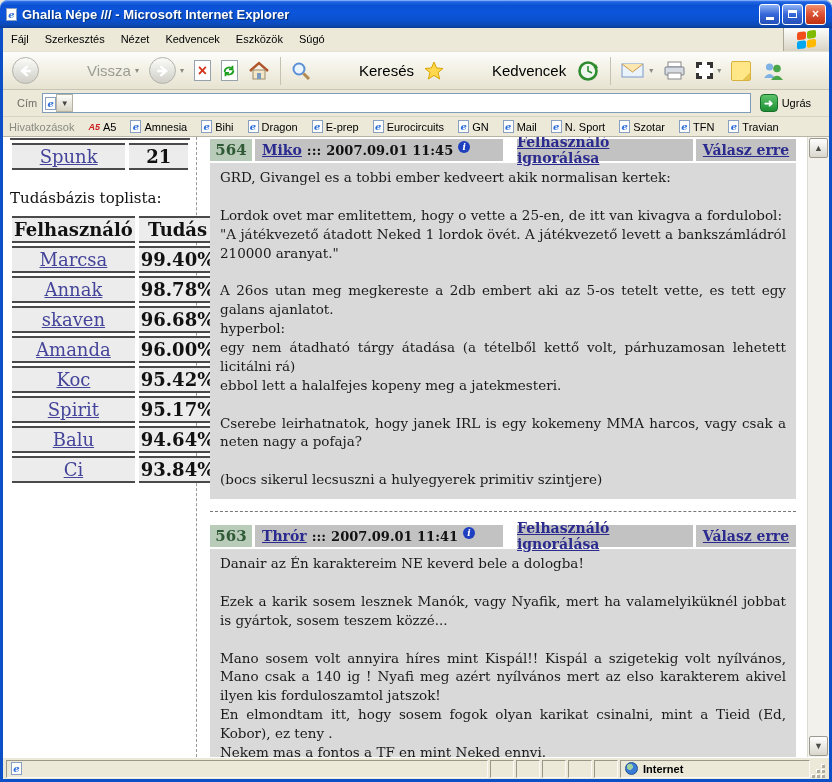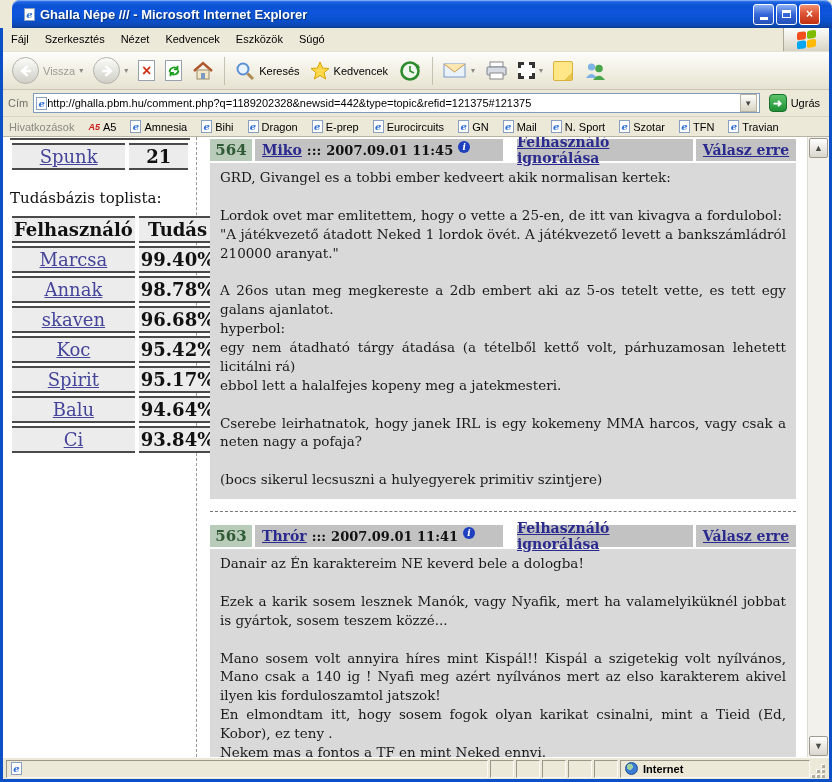--- a/index.html
+++ b/index.html
@@ -1,22 +1,22 @@
 <!DOCTYPE html>
 <html><head>
 <meta charset="utf-8">
 <style>
   * { margin:0; padding:0; box-sizing:border-box; }
   html,body { width:832px; height:782px; overflow:hidden; background:#000; }
   #win { position:relative; width:832px; height:782px; font-family:"Liberation Sans",sans-serif; background:#ece9d8; }
 
   
-  .titlebar { position:absolute; top:0; left:12px; right:0; height:28px; border-radius:8px 8px 0 0;
+  .titlebar { position:absolute; top:0; left:0; right:0; height:28px; border-radius:8px 8px 0 0;
     background:linear-gradient(180deg,#4a8af4 0%,#1e63e0 8%,#0b51d4 20%,#0c55dc 45%,#0a50cc 75%,#0c47ae 92%,#0a3d96 100%);
-    display:flex; align-items:center; padding:0 12px; box-shadow:inset 0 1px 0 #7aa7f8; }
+    display:flex; align-items:center; padding:0 6px; box-shadow:inset 0 1px 0 #7aa7f8; }
   .titlebar .ttext { color:#fff; font-weight:bold; font-size:13px; text-shadow:1px 1px 1px #08306e; margin-left:5px; flex:1;
     white-space:nowrap; overflow:hidden; }
   .winbtns { display:flex; gap:2px; }
   .wbtn { width:21px; height:21px; border:1px solid #fff; border-radius:3px; display:flex; align-items:center; justify-content:center;
     background:linear-gradient(180deg,#8fb3f4 0%,#3566d8 50%,#2450b8 100%); color:#fff; font-weight:bold; font-size:12px; }
   .wbtn.close { background:linear-gradient(180deg,#f0926f 0%,#dd5436 45%,#c03010 100%); }
   .wbtn .minglyph { display:block; width:8px; height:3px; background:#fff; margin-top:9px; }
   .wbtn .maxglyph { display:block; width:9px; height:8px; border:1px solid #fff; border-top:3px solid #fff; }
 
   
@@ -31,32 +31,32 @@
     display:flex; align-items:center; justify-content:center; }
   .flag { width:20px; height:18px; display:grid; grid-template-columns:9px 9px; grid-template-rows:8px 8px; gap:1px; transform:skewY(-8deg); }
   .flag i { border-radius:2px; }
   .flag i:nth-child(1){background:#f34f1c;} .flag i:nth-child(2){background:#7fbc00;}
   .flag i:nth-child(3){background:#01a6f0;} .flag i:nth-child(4){background:#ffba01;}
 
   
   .toolbar { height:38px; display:flex; align-items:center; gap:4px; padding:0 6px;
     background:linear-gradient(180deg,#fdfdfb 0%,#f2f0e4 50%,#e7e3d2 100%); border-bottom:1px solid #c9c4b4; }
   .tbtn { display:flex; align-items:center; gap:4px; padding:2px 3px; }
-  .tlabel { font-size:11px; color:#000; }
+  .tlabel { font-size:15px; color:#000;margin-left:44px; }
   .tlabel.disabled { color:#9c9c94; }
   .navcircle { width:27px; height:27px; border-radius:50%; border:1px solid #b2b2aa;
     background:linear-gradient(180deg,#fbfbf9,#cfcfc7); display:flex; align-items:center; justify-content:center; }
   .ddarrow { font-size:8px; color:#8a8a82; }
   .tsep { width:1px; height:28px; background:#c6c2b2; margin:0 3px; }
   .docicon { position:relative; width:17px; height:21px; background:#fff; border:1px solid #98a2ae; }
   .docicon .ovl { position:absolute; inset:0; display:flex; align-items:center; justify-content:center; font-weight:bold; }
   .xglyph { color:#d23418; font-size:16px; line-height:1; }
 
   
-  .addrbar { height:27px; display:flex; align-items:center; gap:5px; padding:0 5px; background:#ece9d8; border-bottom:1px solid #d8d4c4; }
+  .addrbar { height:27px; display:flex; align-items:center; gap:5px; padding:0 14px; background:#ece9d8; border-bottom:1px solid #d8d4c4; }
   .addrlabel { font-size:11px; color:#6e6e66; }
   .addrfield { flex:1; height:20px; background:#fff; border:1px solid #7f9db9; display:flex; align-items:center; padding:0 2px; }
   .addrfield input { flex:1; border:0; outline:none; font-size:11px; font-family:"Liberation Sans",sans-serif; color:#000; height:16px; }
   .dropbtn { width:17px; height:18px; background:linear-gradient(180deg,#fdfdfb,#d8d4c4); border:1px solid #b5b2a4;
     display:flex; align-items:center; justify-content:center; font-size:8px; color:#444; }
   .gobtn { display:flex; align-items:center; gap:4px; padding:0 4px; }
   .goicon { width:18px; height:18px; border-radius:4px; background:linear-gradient(180deg,#5cc46a,#1e8f34); border:1px solid #17702a;
     color:#fff; display:flex; align-items:center; justify-content:center; font-size:11px; font-weight:bold; }
   .golabel { font-size:11px; color:#000; }
 
@@ -252,21 +252,20 @@
             <circle cx="16" cy="7.5" r="3.8" fill="#4aa64a"></circle>
             <path d="M10 19 q6 -8.5 12 0 Z" fill="#4aa64a"></path>
           </svg>
       </span>
     </div>
 
     <div class="addrbar">
       <span class="addrlabel">Cím</span>
       <span class="addrfield">
         <span class="iepage"></span>
-        <input type="text" value="http://ghalla.pbm.hu/comment.php?q=1189202328&amp;newsid=442&amp;type=topic&amp;refid=121375#121375" style="">
         <span class="dropbtn">▼</span>
       </span>
       <span class="gobtn">
         <span class="goicon">➜</span>
         <span class="golabel">Ugrás</span>
       </span>
     </div>
 
     <div class="linksbar">
       <span class="linkslabel">Hivatkozások</span>
@@ -346,20 +345,24 @@
               </tr>
           <tr>
                 <td class="ucol"><a href="#" class="sidelink">Annak</a></td>
                 <td class="vcol">98.78%</td>
               </tr>
           <tr>
                 <td class="ucol"><a href="#" class="sidelink">skaven</a></td>
                 <td class="vcol">96.68%</td>
               </tr>
           <tr>
+                <td class="ucol"><a href="#" class="sidelink">Amanda</a></td>
+                <td class="vcol">96.00%</td>
+              </tr>
+          <tr>
                 <td class="ucol"><a href="#" class="sidelink">Koc</a></td>
                 <td class="vcol">95.42%</td>
               </tr>
           <tr>
                 <td class="ucol"><a href="#" class="sidelink">Spirit</a></td>
                 <td class="vcol">95.17%</td>
               </tr>
           <tr>
                 <td class="ucol"><a href="#" class="sidelink">Balu</a></td>
                 <td class="vcol">94.64%</td>

